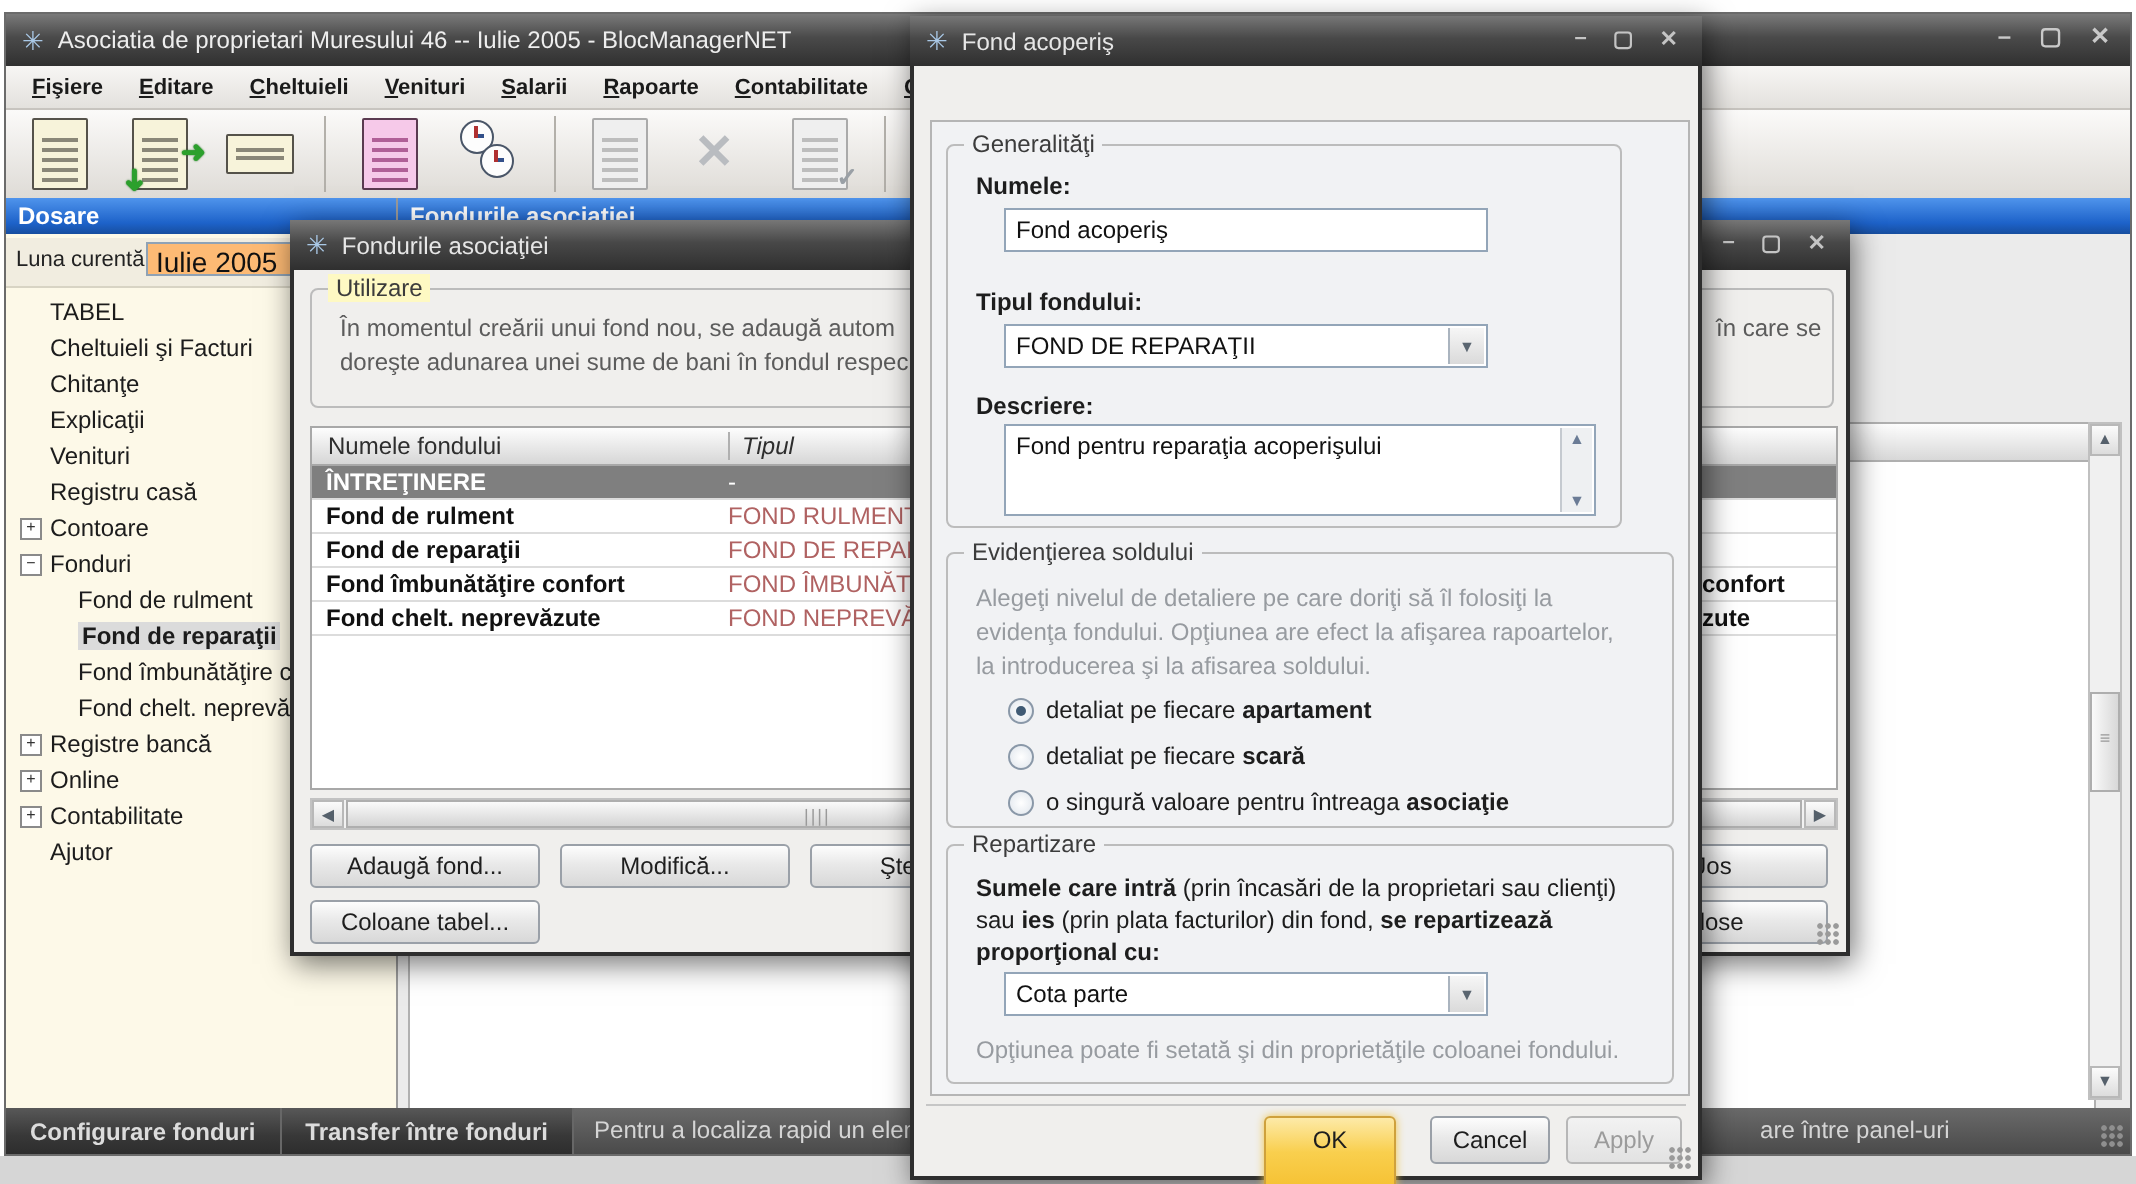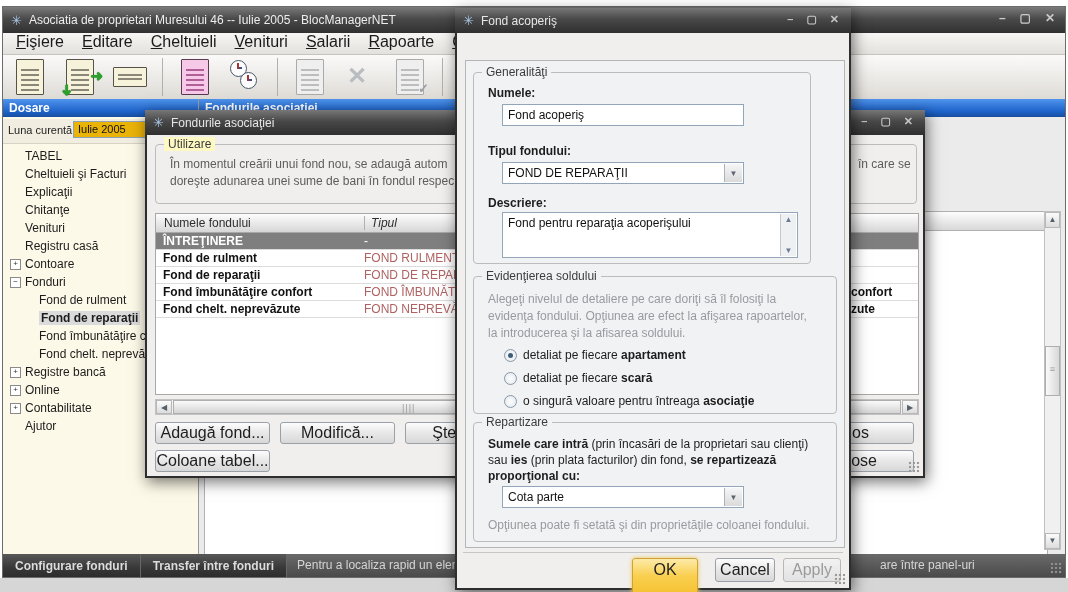--- a/index.html
+++ b/index.html
@@ -7,21 +7,21 @@
        font-family:"Liberation Sans",sans-serif;-webkit-font-smoothing:antialiased;}
   .abs{position:absolute;}
   
   .mainwin{left:2px;top:6px;width:1064px;height:572px;background:#ece9e4;border:1px solid #6b6b6b;box-sizing:border-box;}
   .titlebar{left:0;top:0;right:0;height:26px;background:linear-gradient(#7a7a7a,#4a4a4a 45%,#303030);color:#eee;
             display:flex;align-items:center;padding:0 8px;font-size:12px;box-sizing:border-box;}
   .gear{color:#aeccе8;color:#a9c8e6;font-size:13px;margin-right:7px;}
   .winctls{position:absolute;right:10px;top:4px;display:flex;gap:14px;color:#c9c9c9;font-size:12px;font-weight:bold;}
   .winctls span{cursor:default;}
   .menubar{left:0;top:26px;right:0;height:22px;background:linear-gradient(#f7f6f4,#e3e1dd);border-bottom:1px solid #c7c4bf;
-           display:flex;align-items:flex-end;font-size:16px;color:#1a1a1a;box-sizing:border-box;padding-left:4px;}
+           display:flex;align-items:center;font-size:11px;color:#1a1a1a;box-sizing:border-box;padding-left:4px;font-weight:bold;}
   .menu-item{padding:3px 9px;}
   .menu-item::first-letter{text-decoration:underline;}
   .toolbar{left:0;top:48px;right:0;height:45px;background:linear-gradient(#fbfaf9,#dedbd6);border-bottom:1px solid #b7b4ae;
            display:flex;align-items:center;gap:8px;padding-left:6px;box-sizing:border-box;}
   .tbsep{width:1px;height:38px;background:#b3b0aa;margin:0 3px;}
   .tbi{width:42px;height:40px;position:relative;}
   .sheet{position:absolute;left:7px;top:2px;width:26px;height:34px;background:#f7f3da;border:1px solid #55524a;border-radius:1px;
          background-image:repeating-linear-gradient(#f7f3da 0 3px,#8a8778 3px 5px);background-size:18px 100%;background-position:4px 6px;background-repeat:no-repeat;}
   .sheet.pink{background:#f6c9e9;background-image:repeating-linear-gradient(#f6c9e9 0 3px,#b05f97 3px 5px);background-size:18px 100%;background-position:4px 6px;background-repeat:no-repeat;border-color:#5a3a50;}
   .sheet.gray{background:#efefef;background-image:repeating-linear-gradient(#efefef 0 3px,#bdbdbd 3px 5px);background-size:18px 100%;background-position:4px 6px;background-repeat:no-repeat;border-color:#aaa;}
@@ -35,21 +35,21 @@
   .checkg{position:absolute;right:2px;bottom:1px;color:#9aa0a6;font-size:13px;font-weight:bold;}
   .printer{position:absolute;left:5px;top:6px;width:30px;height:16px;background:linear-gradient(#e8e8ea,#b9b9bd);border:1px solid #61615f;border-radius:2px 2px 3px 3px;}
   .printer::before{content:"";position:absolute;left:5px;top:-6px;width:18px;height:7px;background:#fcfcfc;border:1px solid #777;}
   .printer::after{content:"";position:absolute;left:3px;bottom:-7px;width:22px;height:6px;background:#d6d6da;border:1px solid #777570;}
   
   .bluehdr{height:18px;background:linear-gradient(#4f94ec,#1d62c9 70%,#174e9f);color:#fff;font-weight:bold;font-size:12px;
            display:flex;align-items:center;padding:0 6px;box-sizing:border-box;}
   .sidebar{left:0;top:92px;width:196px;bottom:23px;background:#fdf9e8;border-right:1px solid #9a9a9a;box-sizing:border-box;}
   .lunarow{position:absolute;left:0;top:20px;width:100%;height:24px;background:#f1ede0;border-bottom:1px solid #d8d4c4;}
   .lunalabel{position:absolute;left:5px;top:5px;font-size:11px;color:#222;}
-  .lunainput{position:absolute;left:70px;top:2px;width:86px;height:17px;background:#eab308;border:1px solid #8fa2b5;font-size:11px;
+  .lunainput{position:absolute;left:70px;top:2px;width:86px;height:17px;background:#fdba74;border:1px solid #8fa2b5;font-size:14px;
              padding:1px 4px;box-sizing:border-box;color:#111;}
   .tree{position:absolute;left:0;top:48px;right:0;bottom:0;font-size:12px;color:#1c1c1c;}
   .ti{height:18px;line-height:18px;white-space:nowrap;position:relative;padding-left:22px;}
   .ti.lvl2{padding-left:36px;}
   .ti .eb{position:absolute;left:7px;top:4px;width:9px;height:9px;background:#fff;border:1px solid #8a8a8a;font-size:8px;
           line-height:7px;text-align:center;color:#333;}
   .ti.selected .lbl{font-weight:bold;background:#dbdbdb;padding:0 2px;}
   
   .rpanel{left:196px;top:92px;right:0;height:18px;}
   .content{left:196px;top:110px;right:0;bottom:23px;background:#ebebeb;overflow:hidden;}
@@ -73,21 +73,21 @@
   
   .dlg{background:#f0efed;border:2px solid #2e2e2e;border-top:none;box-shadow:2px 4px 14px rgba(0,0,0,.55);box-sizing:border-box;}
   .dlgtitle{position:absolute;left:-2px;right:-2px;top:0;height:25px;background:linear-gradient(#777,#484848 45%,#2f2f2f);
             color:#e6e6e6;font-size:12px;display:flex;align-items:center;padding:0 8px;box-sizing:border-box;}
   .dlgctls{position:absolute;right:10px;top:5px;display:flex;gap:13px;color:#c4c4c4;font-size:11px;font-weight:bold;}
   .group{position:absolute;border:1px solid #bcbcbc;border-radius:4px;box-sizing:border-box;}
   .glabel{position:absolute;top:-8px;left:8px;background:#fef9c3;padding:0 4px;font-size:12px;color:#3c3c3c;}
   .g2 .glabel{background:#f1f2f4;}
   .gtext{font-size:12px;color:#5c5c5c;line-height:17px;}
   .btn{position:absolute;background:linear-gradient(#fdfdfd,#e9e9e9 45%,#d8d8d8);border:1px solid #9aa0a8;border-radius:3px;
-       font-size:16px;color:#1e1e1e;text-align:center;box-sizing:border-box;font-family:"Liberation Sans",sans-serif;}
+       font-size:12px;color:#1e1e1e;text-align:center;box-sizing:border-box;font-family:"Liberation Sans",sans-serif;}
   .btn.h22{height:22px;line-height:20px;}
   .fld{position:absolute;background:#fff;border:1px solid #93a5b8;box-sizing:border-box;font-size:12px;color:#111;
        padding:3px 5px;white-space:nowrap;overflow:hidden;}
   .combo .cbtn{position:absolute;right:1px;top:1px;bottom:1px;width:17px;background:linear-gradient(#f6f6f6,#dadada);
                border-left:1px solid #aab4bf;color:#5a6570;font-size:8px;display:flex;align-items:center;justify-content:center;}
   .tscroll{position:absolute;right:1px;top:1px;bottom:1px;width:15px;background:#eef0f2;border-left:1px solid #c5cad0;}
   .tscroll .ua{position:absolute;top:1px;left:1px;right:1px;text-align:center;font-size:8px;color:#6b7c96;}
   .tscroll .da{position:absolute;bottom:1px;left:1px;right:1px;text-align:center;font-size:8px;color:#6b7c96;}
   .blabel{position:absolute;font-size:12px;font-weight:bold;color:#1d1d1d;}
   .radio{position:absolute;width:13px;height:13px;border-radius:50%;border:1px solid #8a98a8;box-sizing:border-box;
@@ -182,22 +182,22 @@
 
   <div class="abs sidebar">
     <div class="bluehdr">Dosare</div>
     <div class="lunarow">
       <span class="lunalabel">Luna curentă:</span>
       <span class="lunainput">Iulie 2005</span>
     </div>
     <div class="tree">
       <div class="ti"><span class="lbl">TABEL</span></div>
       <div class="ti"><span class="lbl">Cheltuieli şi Facturi</span></div>
+      <div class="ti"><span class="lbl">Chitanţe</span></div>
       <div class="ti"><span class="lbl">Explicaţii</span></div>
-      <div class="ti"><span class="lbl">Chitanţe</span></div>
       <div class="ti"><span class="lbl">Venituri</span></div>
       <div class="ti"><span class="lbl">Registru casă</span></div>
       <div class="ti"><span class="eb">+</span><span class="lbl">Contoare</span></div>
       <div class="ti"><span class="eb">−</span><span class="lbl">Fonduri</span></div>
       <div class="ti lvl2"><span class="lbl">Fond de rulment</span></div>
       <div class="ti lvl2 selected"><span class="lbl">Fond de reparaţii</span></div>
       <div class="ti lvl2"><span class="lbl">Fond îmbunătăţire confort</span></div>
       <div class="ti lvl2"><span class="lbl">Fond chelt. neprevăzute</span></div>
       <div class="ti"><span class="eb">+</span><span class="lbl">Registre bancă</span></div>
       <div class="ti"><span class="eb">+</span><span class="lbl">Online</span></div>

